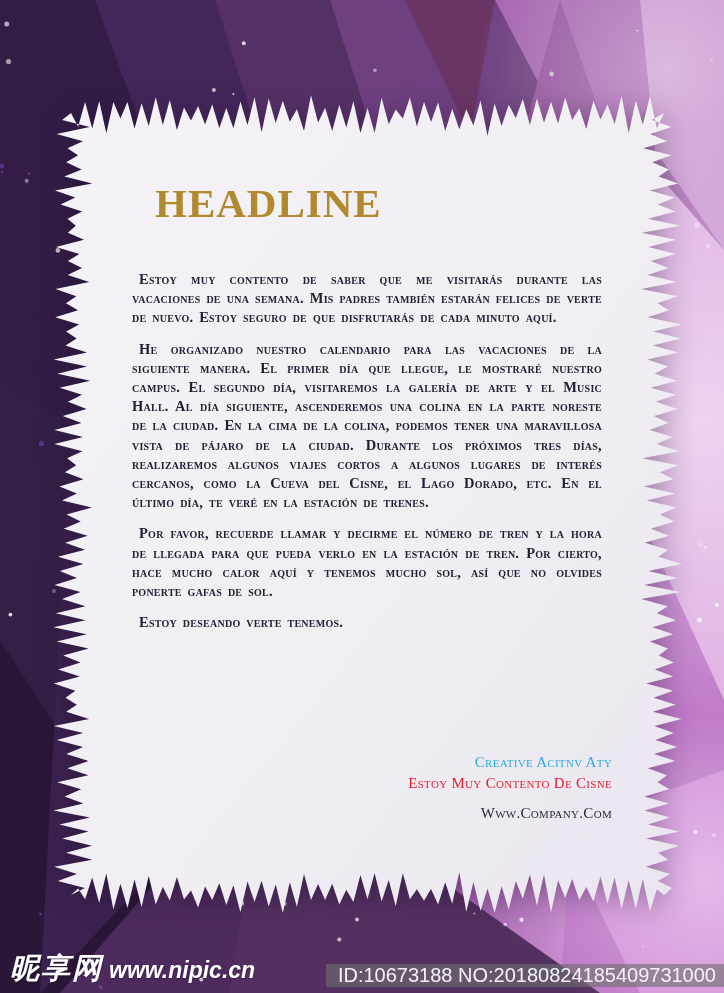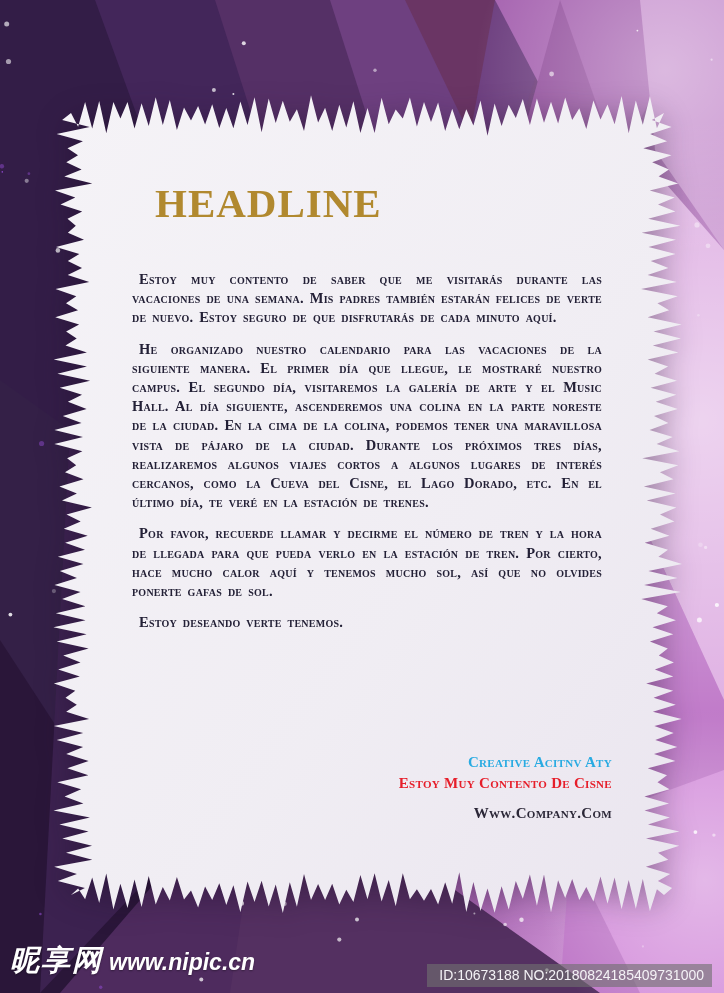--- a/index.html
+++ b/index.html
@@ -16,37 +16,37 @@
     font-size:41px;line-height:1;letter-spacing:1px;color:#b1892f;
   }
   .letter-body{
     position:absolute;left:120px;top:258px;width:494px;
     color:#232036;font-size:14.5px;line-height:19.2px;font-weight:700;
     font-variant:small-caps;text-align:justify;letter-spacing:.25px;word-spacing:2px;
   }
   .letter-body p{margin:12px;text-indent:7px;}
   .footer-block{
     position:absolute;right:112px;top:752px;text-align:right;
-    font-variant:small-caps;font-weight:700;font-size:15px;line-height:20.5px;
+    font-variant:small-caps;font-weight:400;font-size:15px;line-height:20.5px;
     letter-spacing:.3px;
   }
   .footer-tagline{color:#29abe2;}
   .footer-subtitle{color:#e61e2a;}
   .footer-website{color:#2b2737;margin-top:10px;}
   .watermark-logo{
-    position:absolute;left:10px;bottom:12px;color:#ffffff;
+    position:absolute;left:10px;bottom:4px;color:#ffffff;
     font-family:"Liberation Sans",sans-serif;font-style:italic;font-weight:700;
     white-space:nowrap;text-shadow:0 1px 2px rgba(0,0,0,.35);text-align:right;
   }
   .watermark-logo .cjk{font-size:29px;letter-spacing:2px;}
   .watermark-logo .url{font-size:23px;margin-left:6px;}
   .id-badge{
-    position:absolute;right:12px;bottom:6px;height:23px;line-height:23px;
+    position:absolute;right:0;bottom:6px;height:23px;line-height:23px;
     padding:0 8px 0 12px;background:rgba(112,112,112,.62);
-    color:#f4f2f6;font-family:"Liberation Sans",sans-serif;font-size:14px;
+    color:#f4f2f6;font-family:"Liberation Sans",sans-serif;font-size:20px;
     white-space:nowrap;
   }
 </style>
 </head>
 <body>
 
 <div id="stage">
 
   <svg id="bg-svg" width="724" height="993" viewBox="0 0 724 993">
     <defs>

